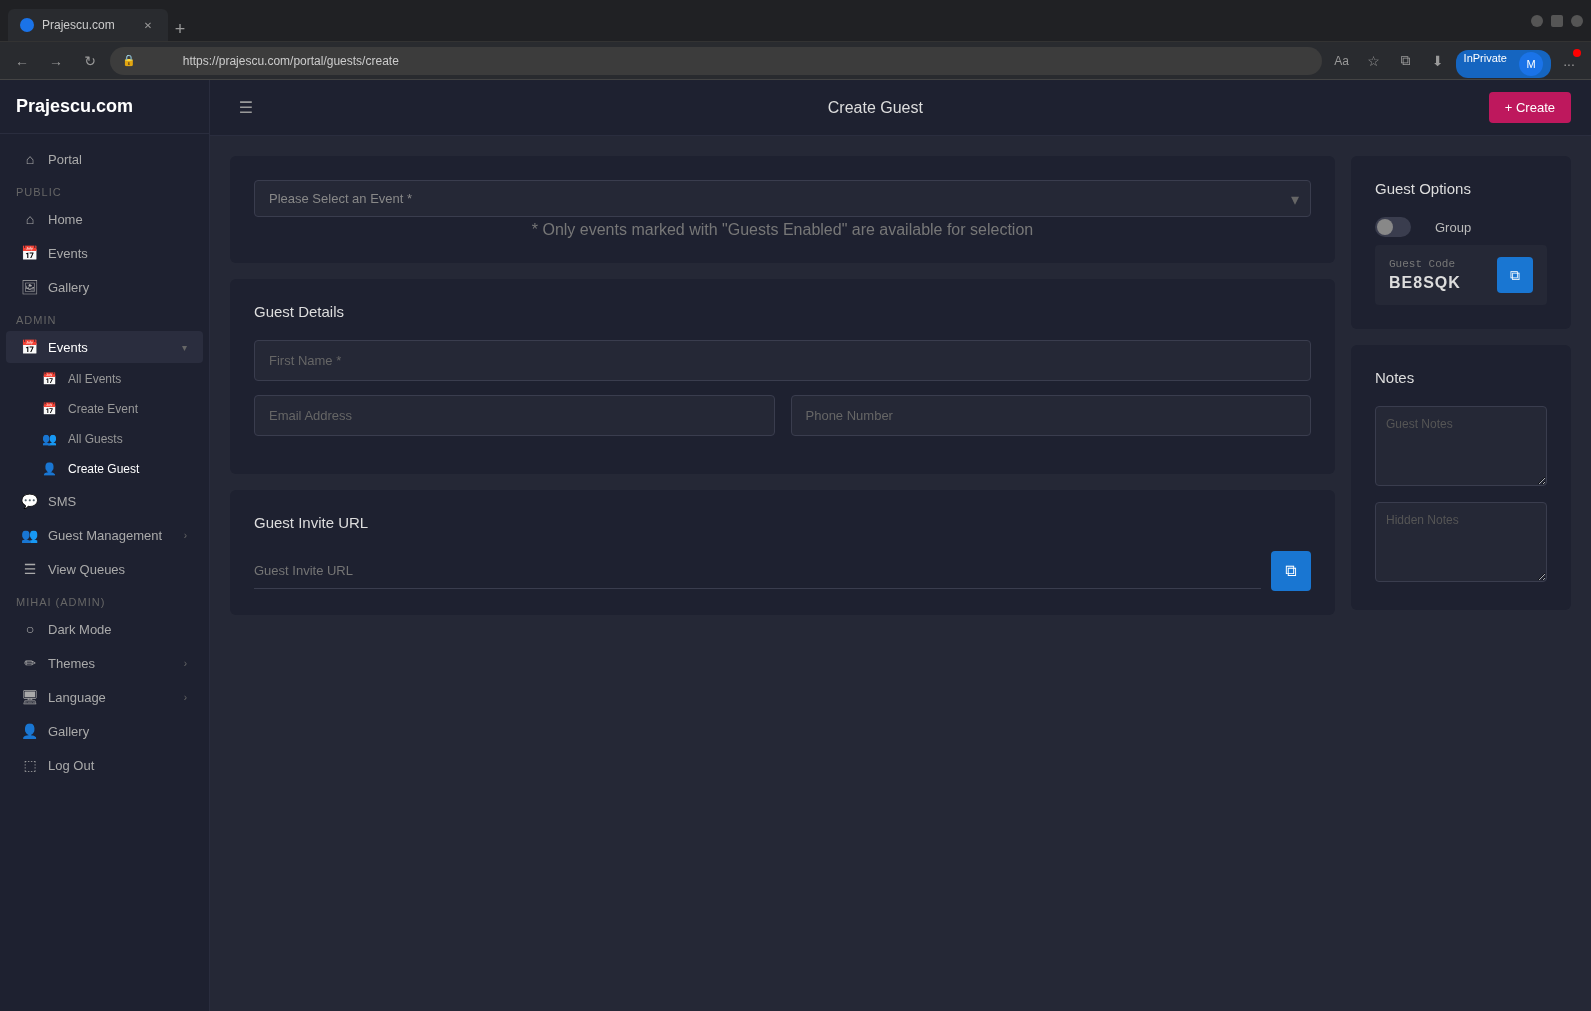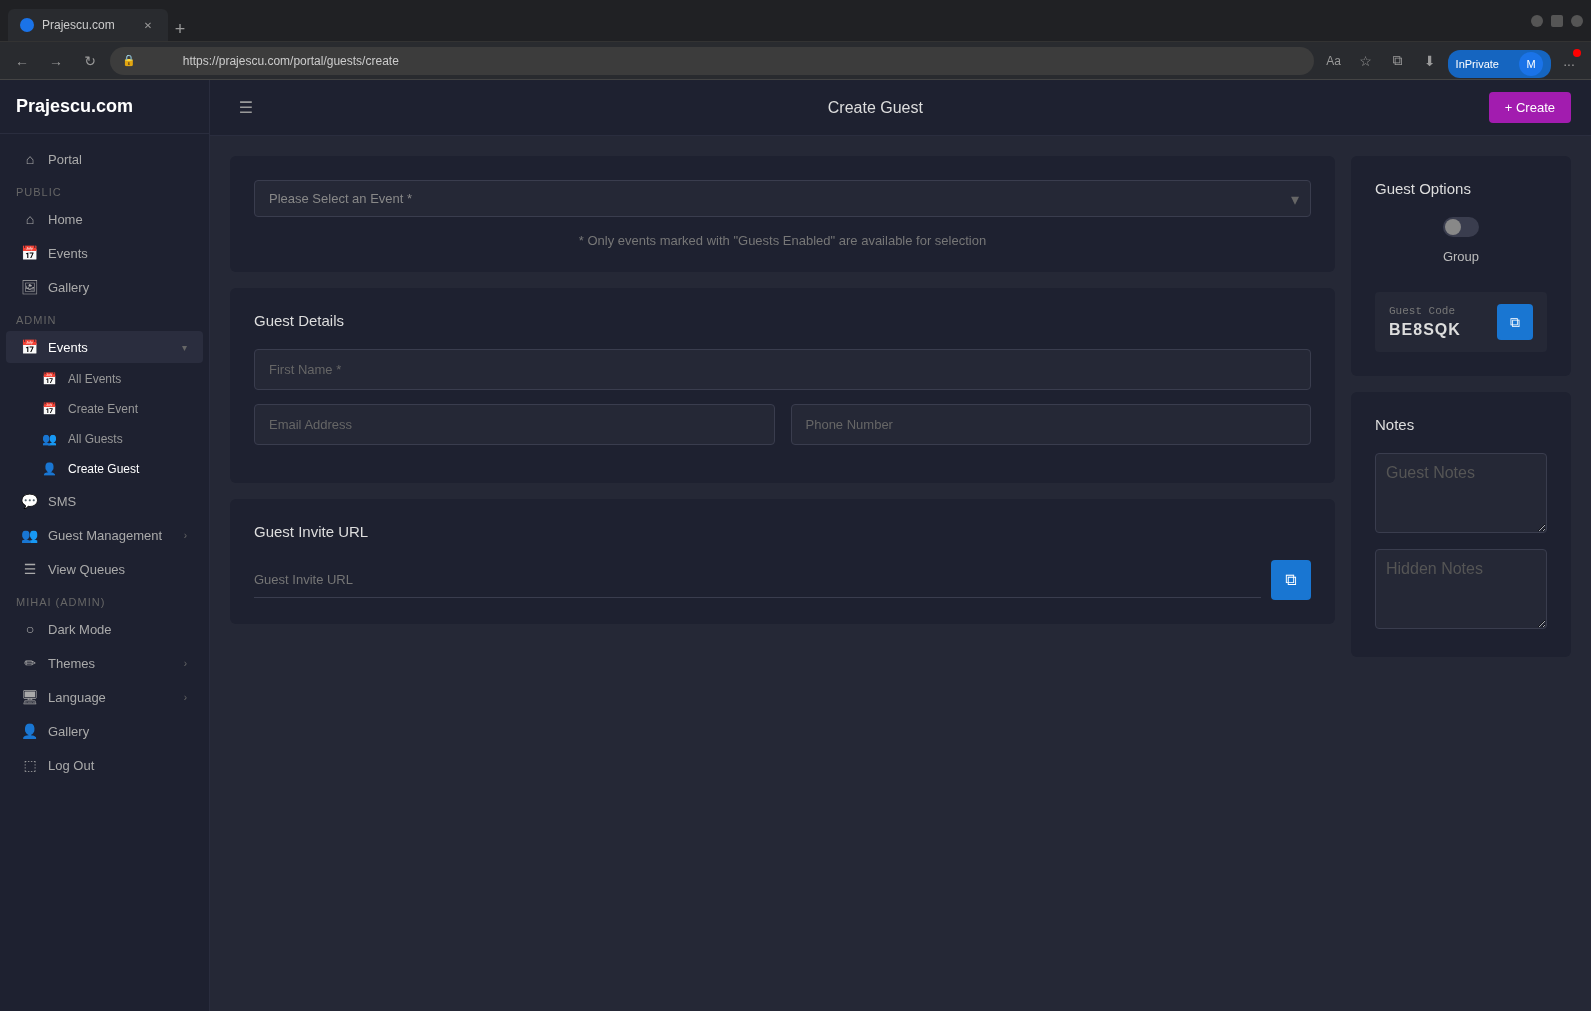--- a/index.html
+++ b/index.html
@@ -12,21 +12,21 @@
     .tab .favicon { width: 14px; height: 14px; background: #1a73e8; border-radius: 50%; flex-shrink: 0; }
     .tab .close-btn { margin-left: auto; width: 16px; height: 16px; display: flex; align-items: center; justify-content: center; border-radius: 50%; cursor: pointer; color: #999; font-size: 10px; }
     .new-tab-btn { width: 24px; height: 24px; display: flex; align-items: center; justify-content: center; cursor: pointer; color: #999; font-size: 18px; border-radius: 50%; }
     .address-bar-row { background: #292b2f; height: 38px; display: flex; align-items: center; padding: 0 8px; gap: 6px; border-bottom: 1px solid #444; flex-shrink: 0; }
     .nav-btn { width: 28px; height: 28px; display: flex; align-items: center; justify-content: center; border-radius: 50%; cursor: pointer; color: #999; font-size: 14px; }
     .address-bar { flex: 1; background: #3c3c3c; border: none; border-radius: 20px; height: 28px; padding: 0 12px; color: #ccc; font-size: 12px; display: flex; align-items: center; gap: 6px; }
     .address-bar .lock-icon { color: #999; font-size: 11px; }
     .address-bar .url-text { font-size: 12px; color: #ccc; padding-left: 41px; }
     .browser-actions { display: flex; align-items: center; gap: 4px; margin-left: auto; }
     .browser-actions .btn { width: 28px; height: 28px; display: flex; align-items: center; justify-content: center; border-radius: 50%; cursor: pointer; color: #999; font-size: 14px; }
-    .inprivate-badge { background: #1565c0; color: white; font-size: 11px; padding: 2px 8px; border-radius: 12px; display: flex; align-items: center; gap: 20px; cursor: pointer; margin-top: 7px; }
+    .inprivate-badge { background: #1565c0; color: white; font-size: 11px; padding: 2px 8px; border-radius: 12px; display: flex; gap: 12px; cursor: pointer; margin-top: 7px; }
     .profile-circle { width: 24px; height: 24px; background: #1a73e8; border-radius: 50%; display: flex; align-items: center; justify-content: center; font-size: 11px; color: white; }
     .dots-btn { position: relative; }
     .red-dot { position: absolute; top: 2px; right: 2px; width: 8px; height: 8px; background: red; border-radius: 50%; }
 
     
     .app-container { display: flex; flex: 1; overflow: hidden; }
 
     
     .sidebar { width: 210px; background: #1e2130; display: flex; flex-direction: column; border-right: 1px solid #2a2d3e; flex-shrink: 0; overflow-y: auto; }
     .sidebar-logo { padding: 16px; font-size: 18px; font-weight: 700; color: #fff; border-bottom: 1px solid #2a2d3e; }
@@ -37,58 +37,58 @@
     .sidebar-item .chevron { margin-left: auto; font-size: 10px; color: #666; }
     .sidebar-sub-item { display: flex; align-items: center; gap: 10px; padding: 7px 16px 7px 36px; cursor: pointer; font-size: 12px; color: #999; border-radius: 4px; margin: 1px 6px; }
     .sidebar-sub-item.active { color: #fff; font-weight: 500; }
     .sidebar-sub-item .icon { width: 16px; display: flex; align-items: center; justify-content: center; font-size: 12px; flex-shrink: 0; }
 
     
     .main-content { flex: 1; display: flex; flex-direction: column; overflow: hidden; background: #252836; }
     .top-bar { height: 56px; background: #1e2130; display: flex; align-items: center; padding: 0 20px; gap: 12px; border-bottom: 1px solid #2a2d3e; flex-shrink: 0; }
     .hamburger-btn { width: 32px; height: 32px; display: flex; align-items: center; justify-content: center; cursor: pointer; color: #999; font-size: 16px; }
     .page-title { flex: 1; text-align: center; font-size: 16px; color: #ddd; font-weight: 400; }
-    .create-btn { background: #a21caf; color: white; border: none; border-radius: 4px; padding: 8px 16px; font-size: 13px; cursor: pointer; display: flex; align-items: center; gap: 4px; }
+    .create-btn { background: #be185d; color: white; border: none; border-radius: 4px; padding: 8px 16px; font-size: 13px; cursor: pointer; display: flex; align-items: center; gap: 4px; }
 
     .content-scroll { flex: 1; overflow-y: auto; padding: 20px; display: flex; gap: 16px; align-items: flex-start; }
     .main-column { flex: 1; display: flex; flex-direction: column; gap: 16px; }
     .side-column { width: 220px; display: flex; flex-direction: column; gap: 16px; flex-shrink: 0; }
 
     .card { background: #1e2130; border-radius: 6px; padding: 24px; }
     .card-title { font-size: 15px; color: #ddd; font-weight: 500; margin-bottom: 20px; }
 
     
     .event-select { width: 100%; background: #252836; border: 1px solid #3a3d4e; border-radius: 4px; color: #888; font-size: 13px; padding: 10px 14px; appearance: none; cursor: pointer; }
     .select-wrapper { position: relative; }
     .select-wrapper::after { content: '▾'; position: absolute; right: 12px; top: 50%; transform: translateY(-50%); color: #666; pointer-events: none; }
-    .event-note { text-align: center; color: #777; font-size: 13px; margin-top: 16px; }
+    .event-note { text-align: center; color: #777; font-size: 16px; margin-top: 4px; }
 
     
     .form-row { display: flex; gap: 16px; margin-bottom: 14px; }
     .form-input { flex: 1; background: #252836; border: 1px solid #3a3d4e; border-radius: 4px; color: #888; font-size: 13px; padding: 12px 14px; outline: none; }
     .form-input::placeholder { color: #666; }
 
     
     .invite-url-row { display: flex; align-items: center; gap: 10px; }
     .invite-url-input { flex: 1; background: transparent; border: none; border-bottom: 1px solid #3a3d4e; color: #888; font-size: 13px; padding: 10px 0; outline: none; }
     .copy-btn { background: #1976d2; border: none; border-radius: 4px; width: 40px; height: 40px; display: flex; align-items: center; justify-content: center; cursor: pointer; color: white; font-size: 16px; flex-shrink: 0; }
 
     
-    .toggle-row { display: flex; align-items: center; gap: 12px; margin-bottom: 28px; flex-direction: column; }
+    .toggle-row { display: flex; align-items: center; gap: 24px; margin-bottom: 8px; }
     .toggle { width: 36px; height: 20px; background: #3a3d4e; border-radius: 10px; position: relative; cursor: pointer; flex-shrink: 0; }
     .toggle-knob { width: 16px; height: 16px; background: #888; border-radius: 50%; position: absolute; top: 2px; left: 2px; transition: left 0.2s; }
     .toggle-label { font-size: 13px; color: #bbb; }
 
     .guest-code-section { background: #252836; border-radius: 4px; padding: 12px 14px; display: flex; align-items: center; justify-content: space-between; }
     .guest-code-label { font-size: 11px; color: #777; margin-bottom: 4px; font-family: Liberation Mono, monospace; }
     .guest-code-value { font-size: 16px; color: #ddd; font-weight: 600; letter-spacing: 1px; }
     .copy-code-btn { background: #1976d2; border: none; border-radius: 4px; width: 36px; height: 36px; display: flex; align-items: center; justify-content: center; cursor: pointer; color: white; font-size: 14px; flex-shrink: 0; }
 
     
-    .notes-textarea { width: 100%; background: #252836; border: 1px solid #3a3d4e; border-radius: 4px; color: #888; font-size: 16px; padding: 10px; resize: vertical; min-height: 80px; outline: none; font-family: inherit; }
+    .notes-textarea { width: 100%; background: #252836; border: 1px solid #3a3d4e; border-radius: 4px; color: #888; font-size: 12px; padding: 10px; resize: vertical; min-height: 80px; outline: none; font-family: inherit; }
     .notes-textarea::placeholder { color: #555; }
 
     
     ::-webkit-scrollbar { width: 6px; }
     ::-webkit-scrollbar-track { background: #1e2130; }
     ::-webkit-scrollbar-thumb { background: #3a3d4e; border-radius: 3px; }
   </style>
 </head>
 <body>
 

